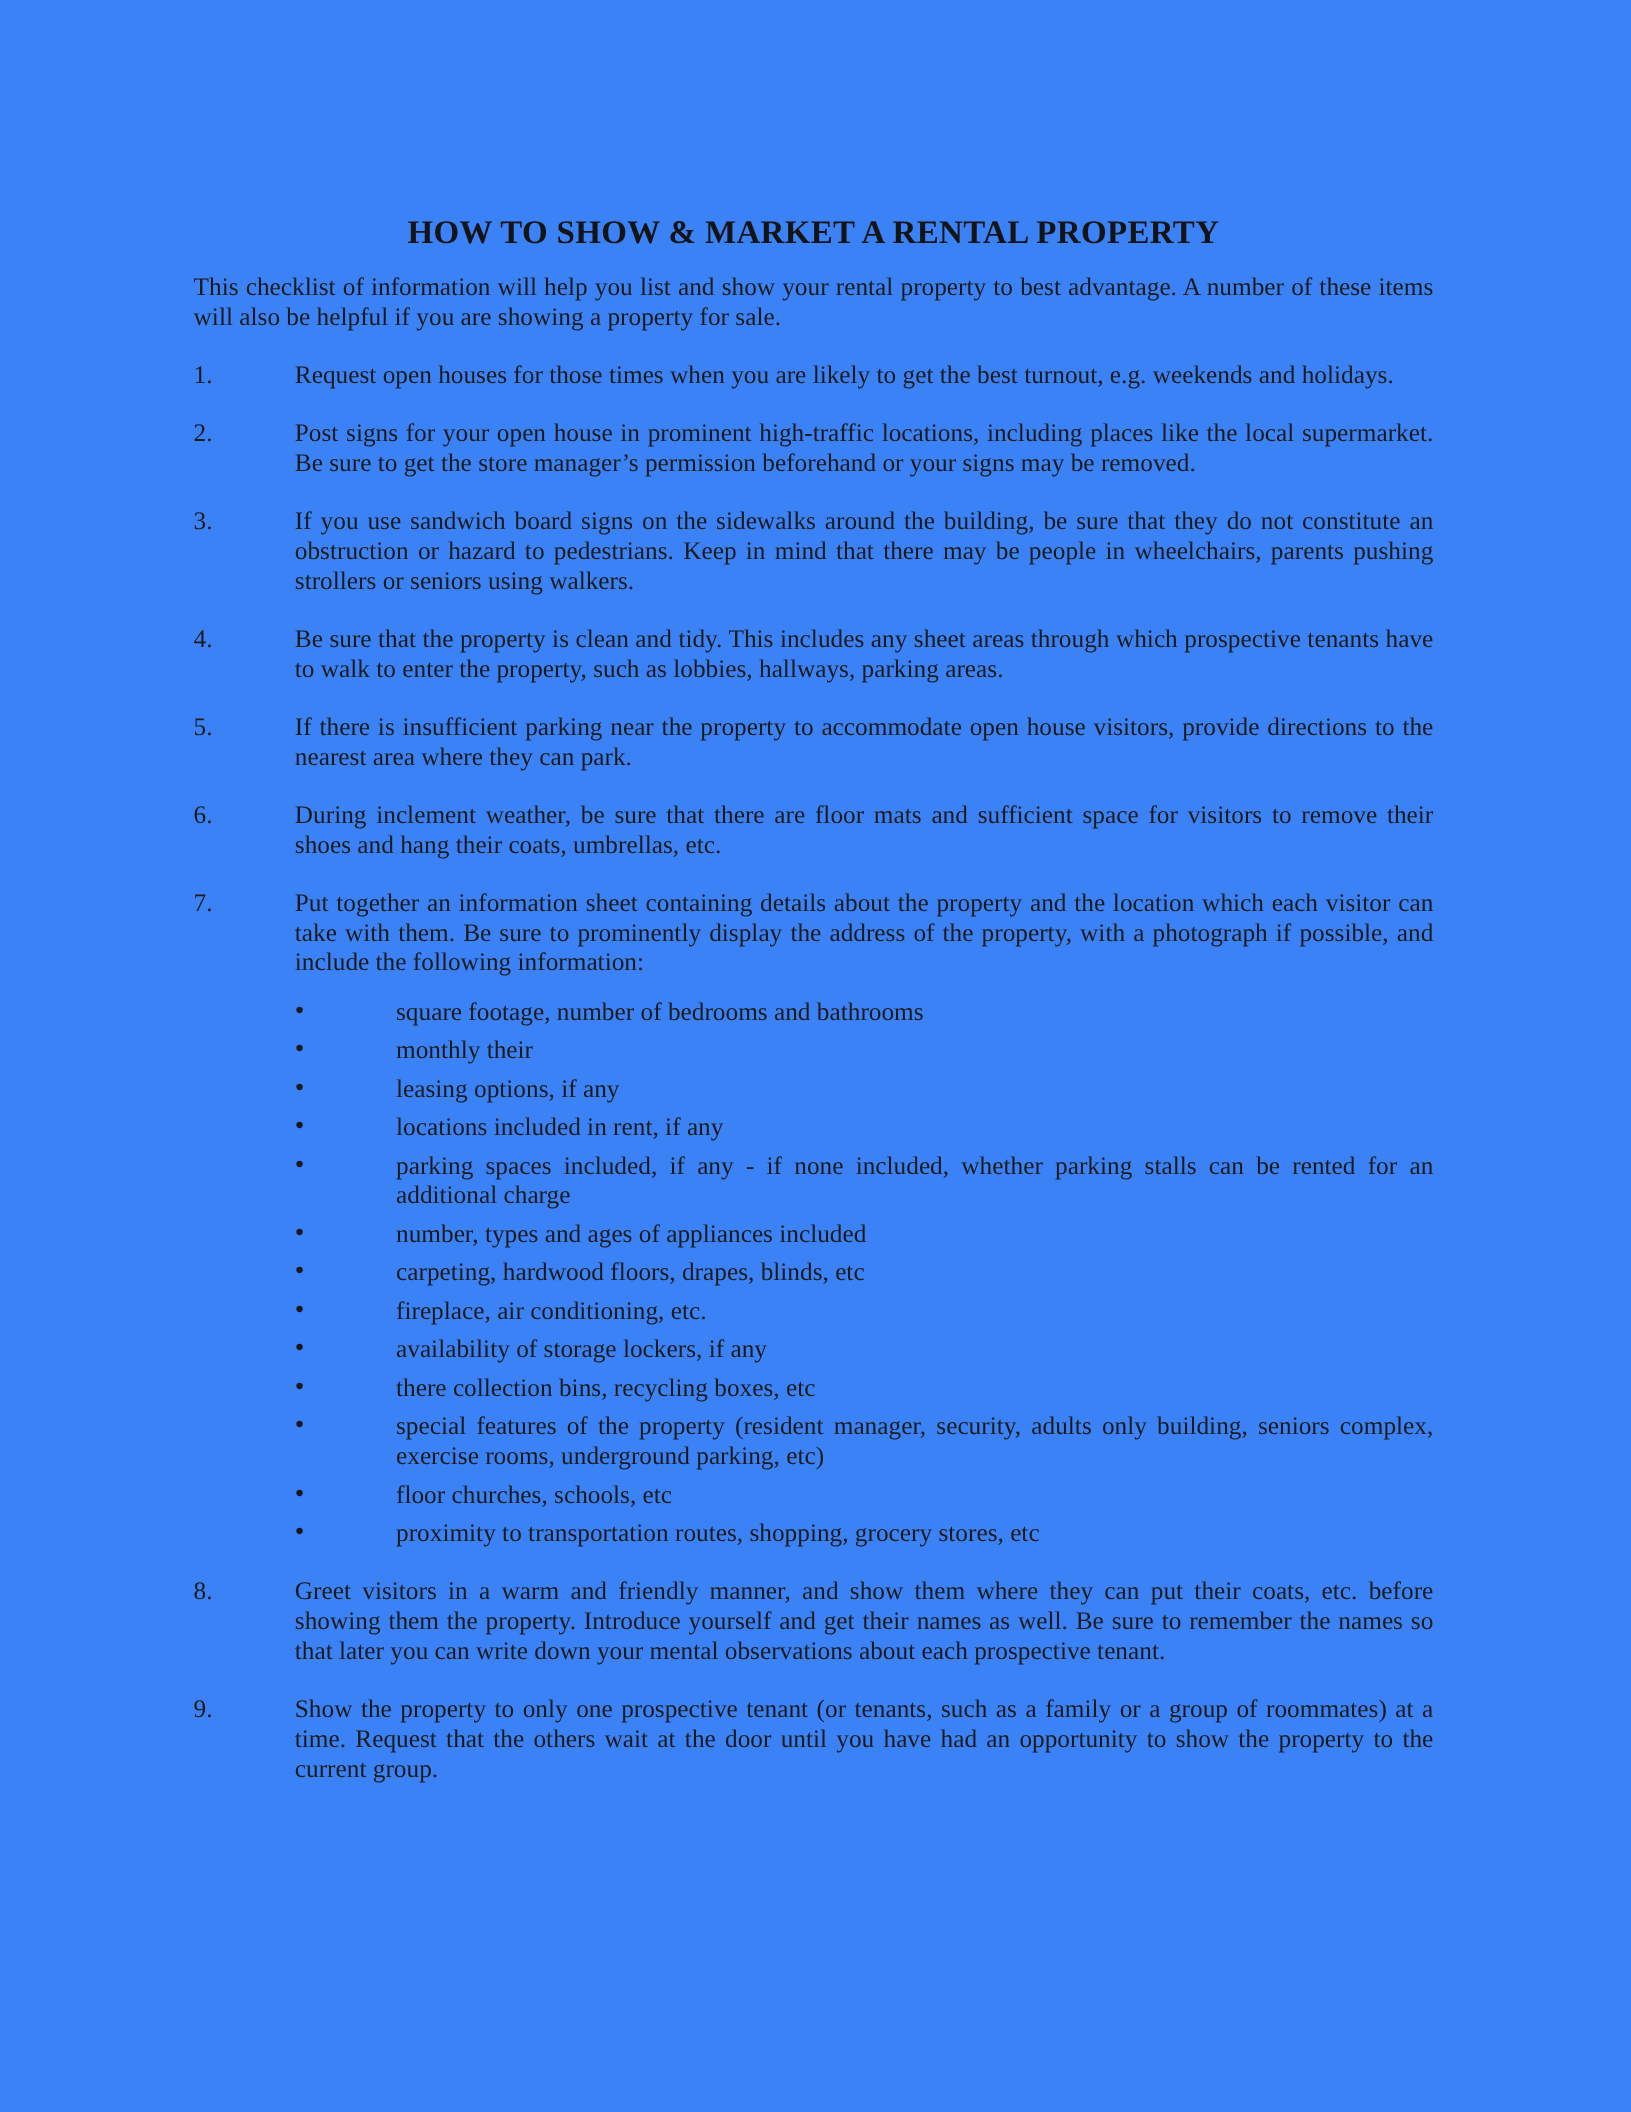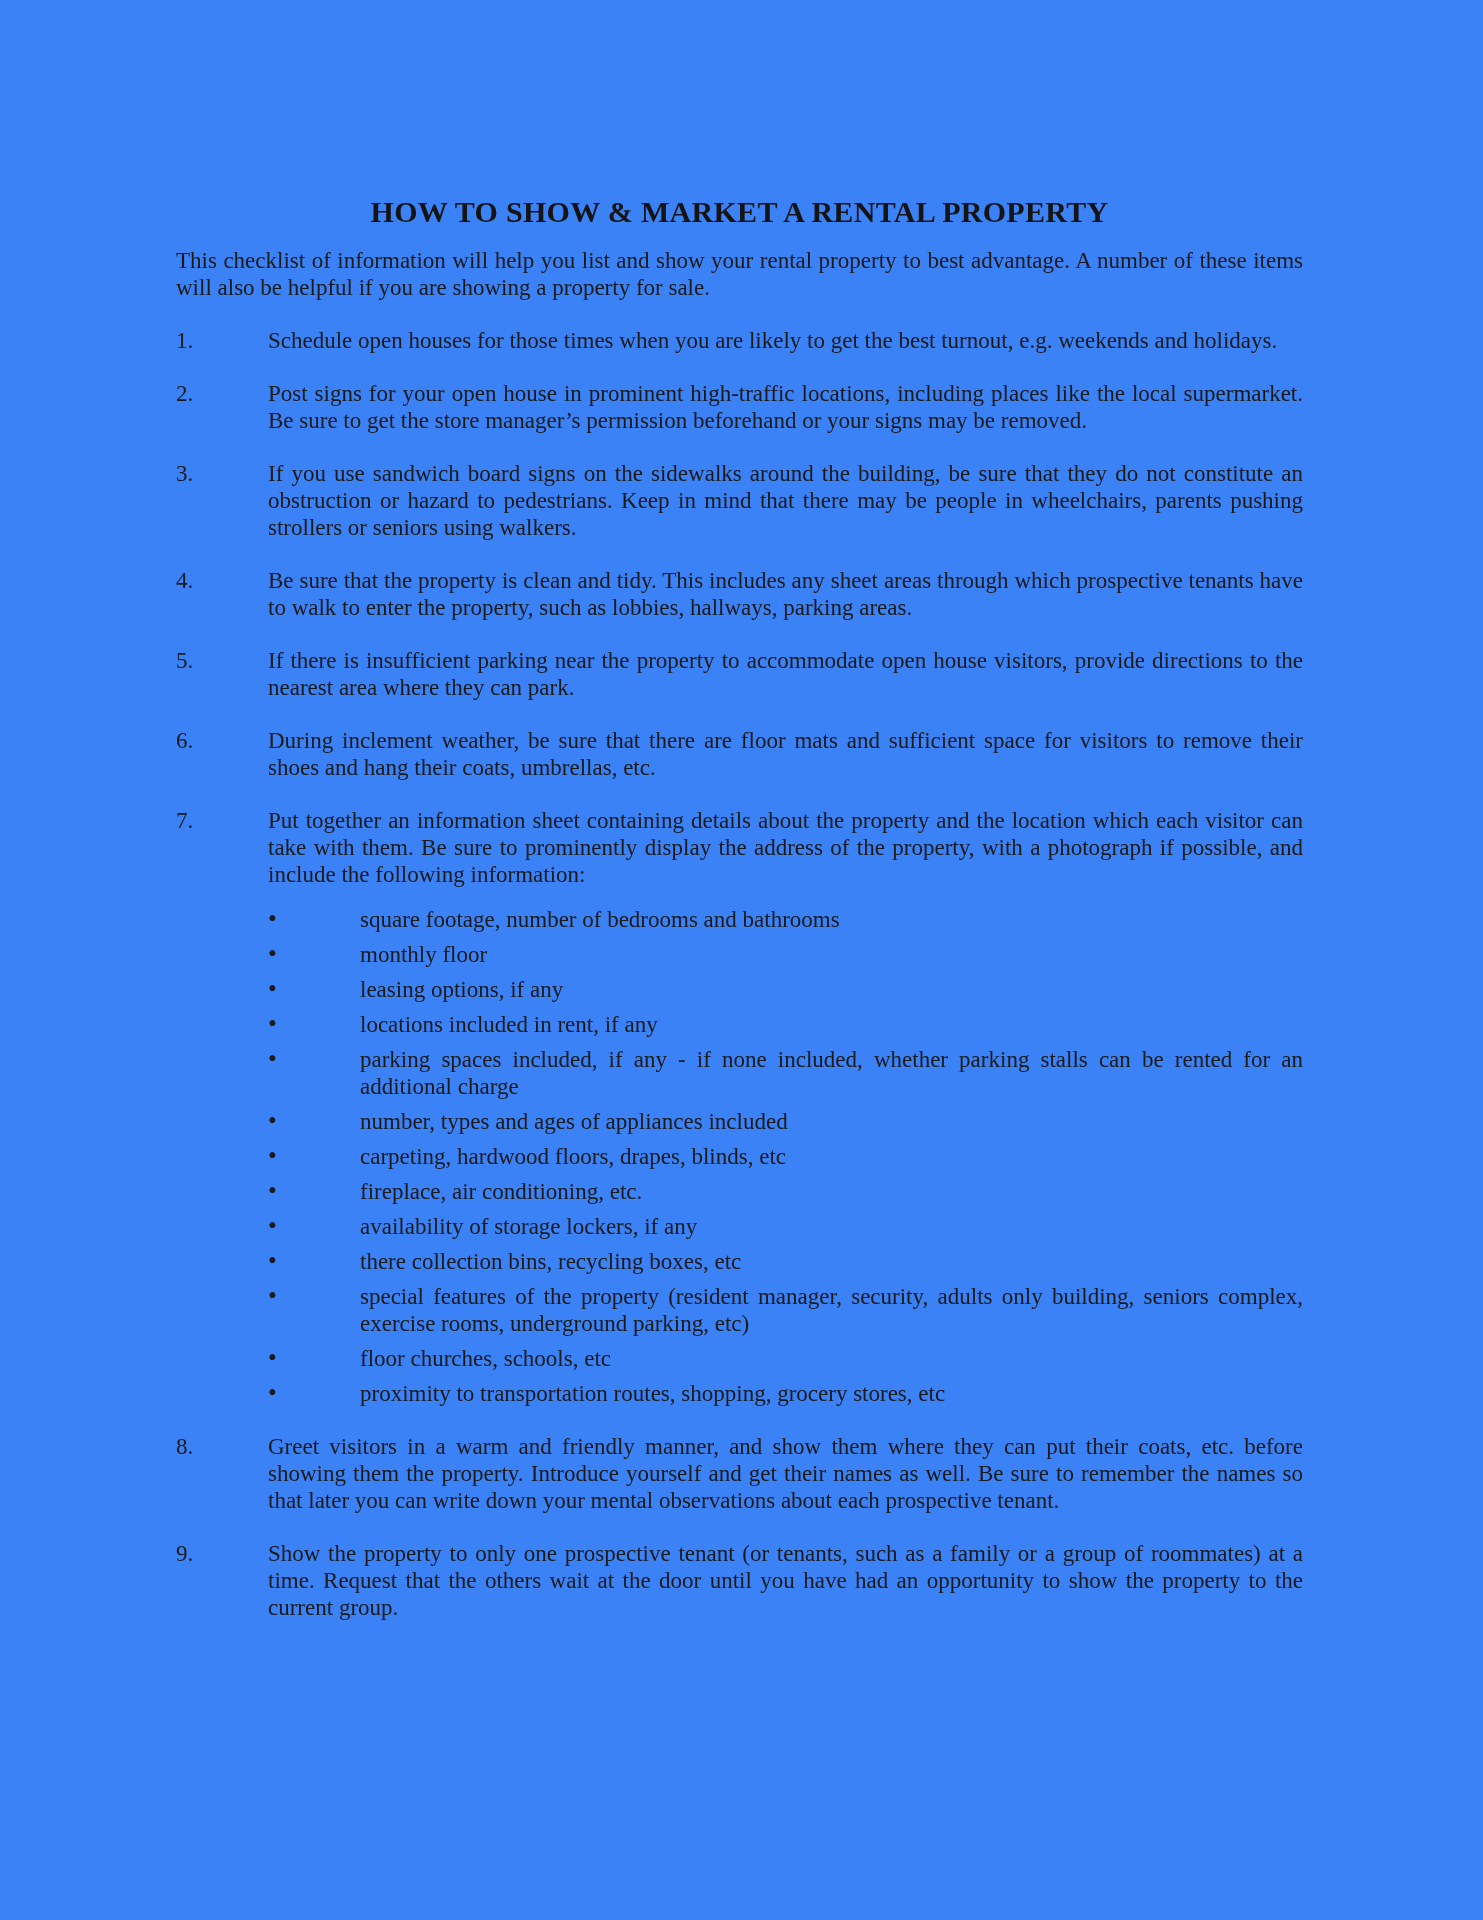--- a/index.html
+++ b/index.html
@@ -69,21 +69,21 @@
 
 <div class="page">
   <div class="content">
 
     <h1 class="title">HOW TO SHOW &amp; MARKET A RENTAL PROPERTY</h1>
 
     <p class="intro">This checklist of information will help you list and show your rental property to best advantage. A number of these items will also be helpful if you are showing a property for sale.</p>
 
     <div class="item">
       <span class="item-num">1.</span>
-      <div class="item-body">Schedule open houses for those times when you are likely to get the best turnout, e.g. weekends and holidays.</div>
+      <div class="item-body">Request open houses for those times when you are likely to get the best turnout, e.g. weekends and holidays.</div>
     </div>
 
     <div class="item">
       <span class="item-num">2.</span>
       <div class="item-body">Post signs for your open house in prominent high-traffic locations, including places like the local supermarket. Be sure to get the store manager’s permission beforehand or your signs may be removed.</div>
     </div>
 
     <div class="item">
       <span class="item-num">3.</span>
       <div class="item-body">If you use sandwich board signs on the sidewalks around the building, be sure that they do not constitute an obstruction or hazard to pedestrians. Keep in mind that there may be people in wheelchairs, parents pushing strollers or seniors using walkers.</div>
@@ -108,21 +108,21 @@
       <span class="item-num">7.</span>
       <div class="item-body">
         <div>Put together an information sheet containing details about the property and the location which each visitor can take with them. Be sure to prominently display the address of the property, with a photograph if possible, and include the following information:</div>
         <div class="bullets">
           <div class="bullet-row">
             <span class="bullet-dot">•</span>
             <div class="bullet-text">square footage, number of bedrooms and bathrooms</div>
           </div>
           <div class="bullet-row">
             <span class="bullet-dot">•</span>
-            <div class="bullet-text">monthly floor</div>
+            <div class="bullet-text">monthly their</div>
           </div>
           <div class="bullet-row">
             <span class="bullet-dot">•</span>
             <div class="bullet-text">leasing options, if any</div>
           </div>
           <div class="bullet-row">
             <span class="bullet-dot">•</span>
             <div class="bullet-text">locations included in rent, if any</div>
           </div>
           <div class="bullet-row">

